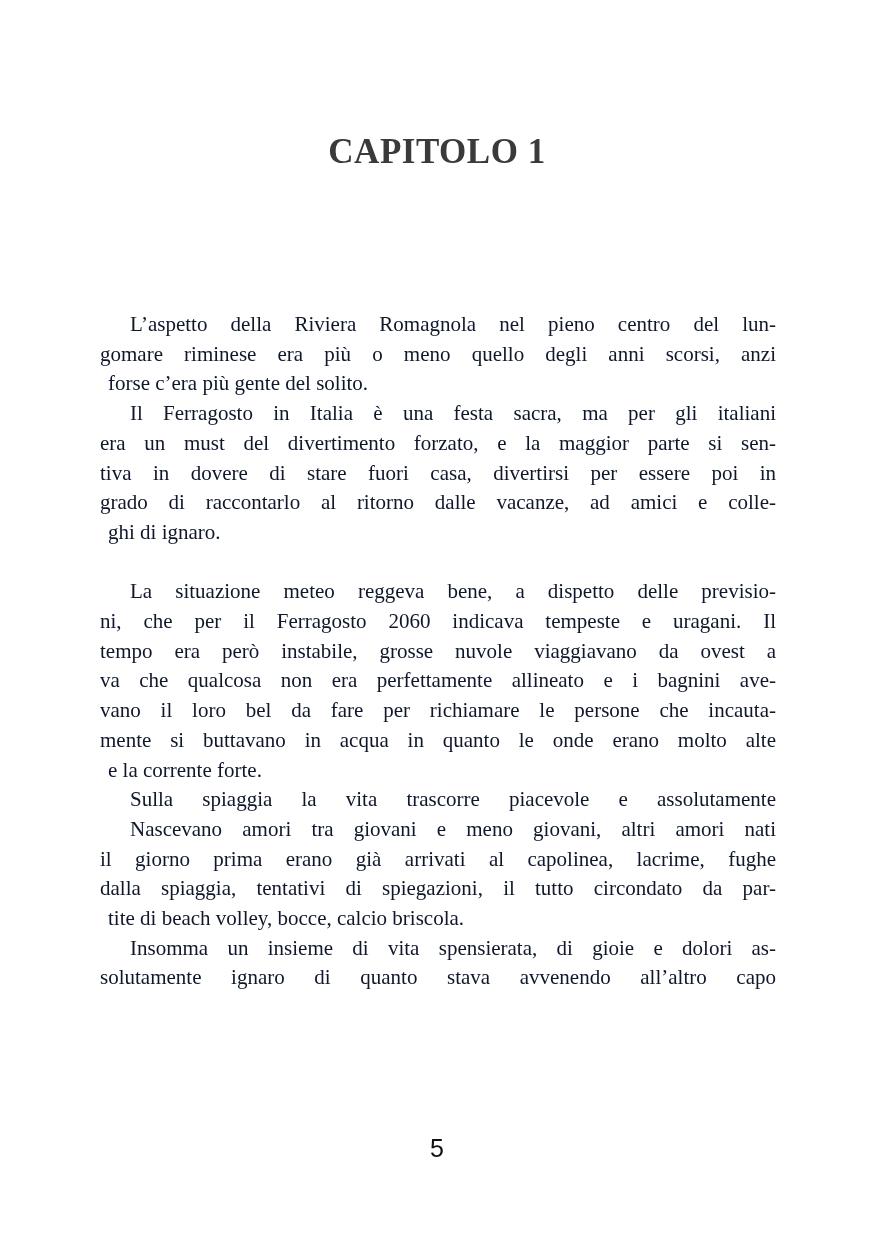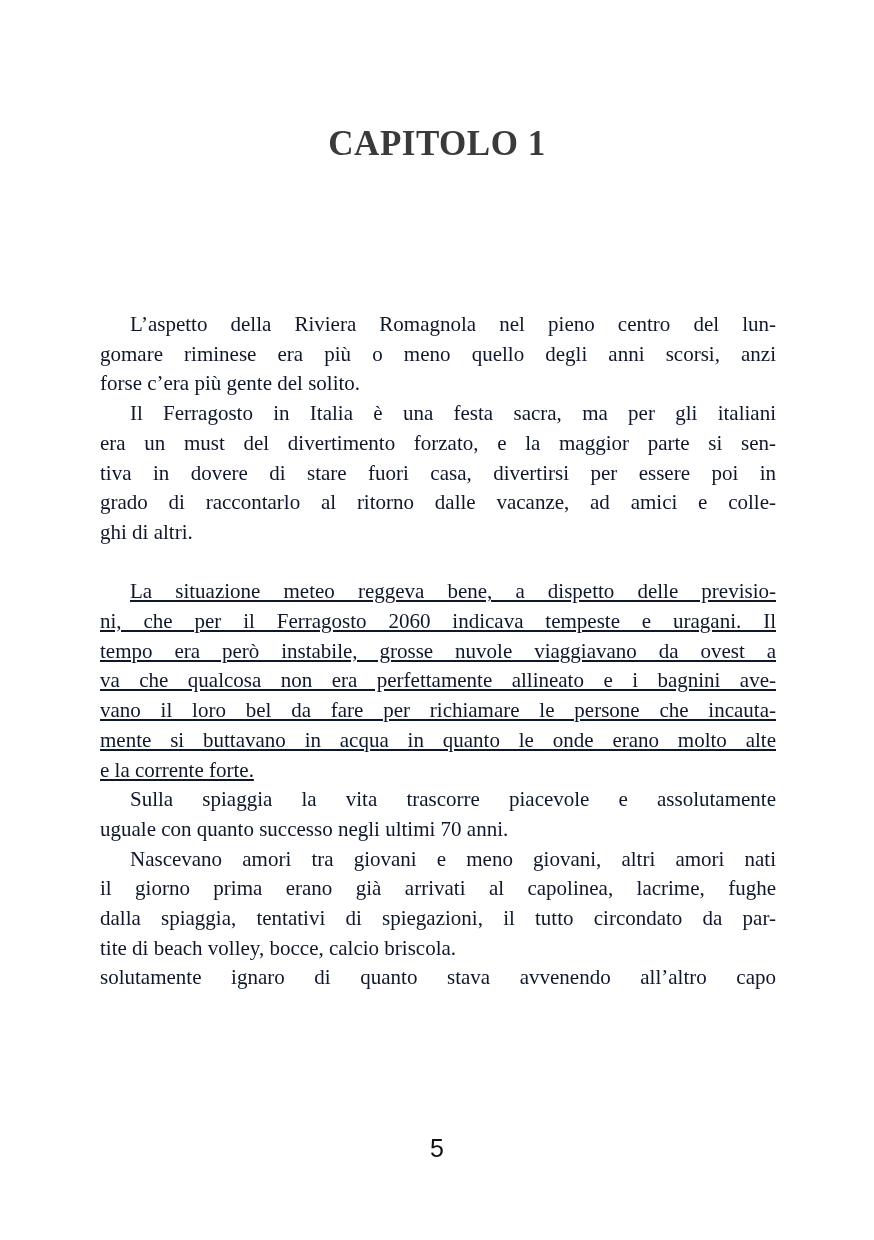--- a/index.html
+++ b/index.html
@@ -11,47 +11,48 @@
     overflow: hidden;
   }
   .page {
     position: relative;
     width: 874px;
     height: 1240px;
     background: #ffffff;
   }
   .chapter-title {
     position: absolute;
-    top: 124px;
+    top: 132px;
     left: 0;
     width: 100%;
     text-align: center;
     font-family: "Liberation Serif", serif;
     font-weight: bold;
     font-size: 35px;
     letter-spacing: 0.5px;
     color: #3a3a3a;
   }
   .text-block {
     position: absolute;
     top: 310px;
     left: 100px;
     width: 676px;
     font-size: 21px;
     line-height: 29.7px;
     color: #0f172a;
   }
   .paragraph { margin: 0; }
-  .paragraph.sp { margin-top: 29.7px; text-decoration: underline; }
+  .paragraph.sp { margin-top: 29.7px; }
   .line {
     text-align: justify;
     text-align-last: justify;
   }
   .line.last {
     text-align-last: left;
+    margin-left: 8px;
   }
   .line.indent {
     text-indent: 30px;
   }
   .page-number {
     position: absolute;
     top: 1134px;
     left: 0;
     width: 100%;
     text-align: center;
@@ -70,40 +71,40 @@
       <div class="paragraph">
         <div class="line indent">L’aspetto della Riviera Romagnola nel pieno centro del lun-</div>
         <div class="line">gomare riminese era più o meno quello degli anni scorsi, anzi</div>
         <div class="line last">forse c’era più gente del solito.</div>
       </div>
       <div class="paragraph">
         <div class="line indent">Il Ferragosto in Italia è una festa sacra, ma per gli italiani</div>
         <div class="line">era un must del divertimento forzato, e la maggior parte si sen-</div>
         <div class="line">tiva in dovere di stare fuori casa, divertirsi per essere poi in</div>
         <div class="line">grado di raccontarlo al ritorno dalle vacanze, ad amici e colle-</div>
-        <div class="line last">ghi di altri.</div>
+        <div class="line last">ghi di ignaro.</div>
       </div>
       <div class="paragraph sp">
         <div class="line indent">La situazione meteo reggeva bene, a dispetto delle previsio-</div>
         <div class="line">ni, che per il Ferragosto 2060 indicava tempeste e uragani. Il</div>
         <div class="line">tempo era però instabile, grosse nuvole viaggiavano da ovest a</div>
         <div class="line">va che qualcosa non era perfettamente allineato e i bagnini ave-</div>
         <div class="line">vano il loro bel da fare per richiamare le persone che incauta-</div>
         <div class="line">mente si buttavano in acqua in quanto le onde erano molto alte</div>
         <div class="line last">e la corrente forte.</div>
       </div>
       <div class="paragraph">
         <div class="line indent">Sulla spiaggia la vita trascorre piacevole e assolutamente</div>
-        <div class="line last">uguale con quanto successo negli ultimi 70 anni.</div>
       </div>
       <div class="paragraph">
         <div class="line indent">Nascevano amori tra giovani e meno giovani, altri amori nati</div>
         <div class="line">il giorno prima erano già arrivati al capolinea, lacrime, fughe</div>
         <div class="line">dalla spiaggia, tentativi di spiegazioni, il tutto circondato da par-</div>
         <div class="line last">tite di beach volley, bocce, calcio briscola.</div>
       </div>
       <div class="paragraph">
+        <div class="line indent">Insomma un insieme di vita spensierata, di gioie e dolori as-</div>
         <div class="line">solutamente ignaro di quanto stava avvenendo all’altro capo</div>
       </div>
     </div>
 
   <div class="page-number">5</div>
 </div>
 
 </body></html>

